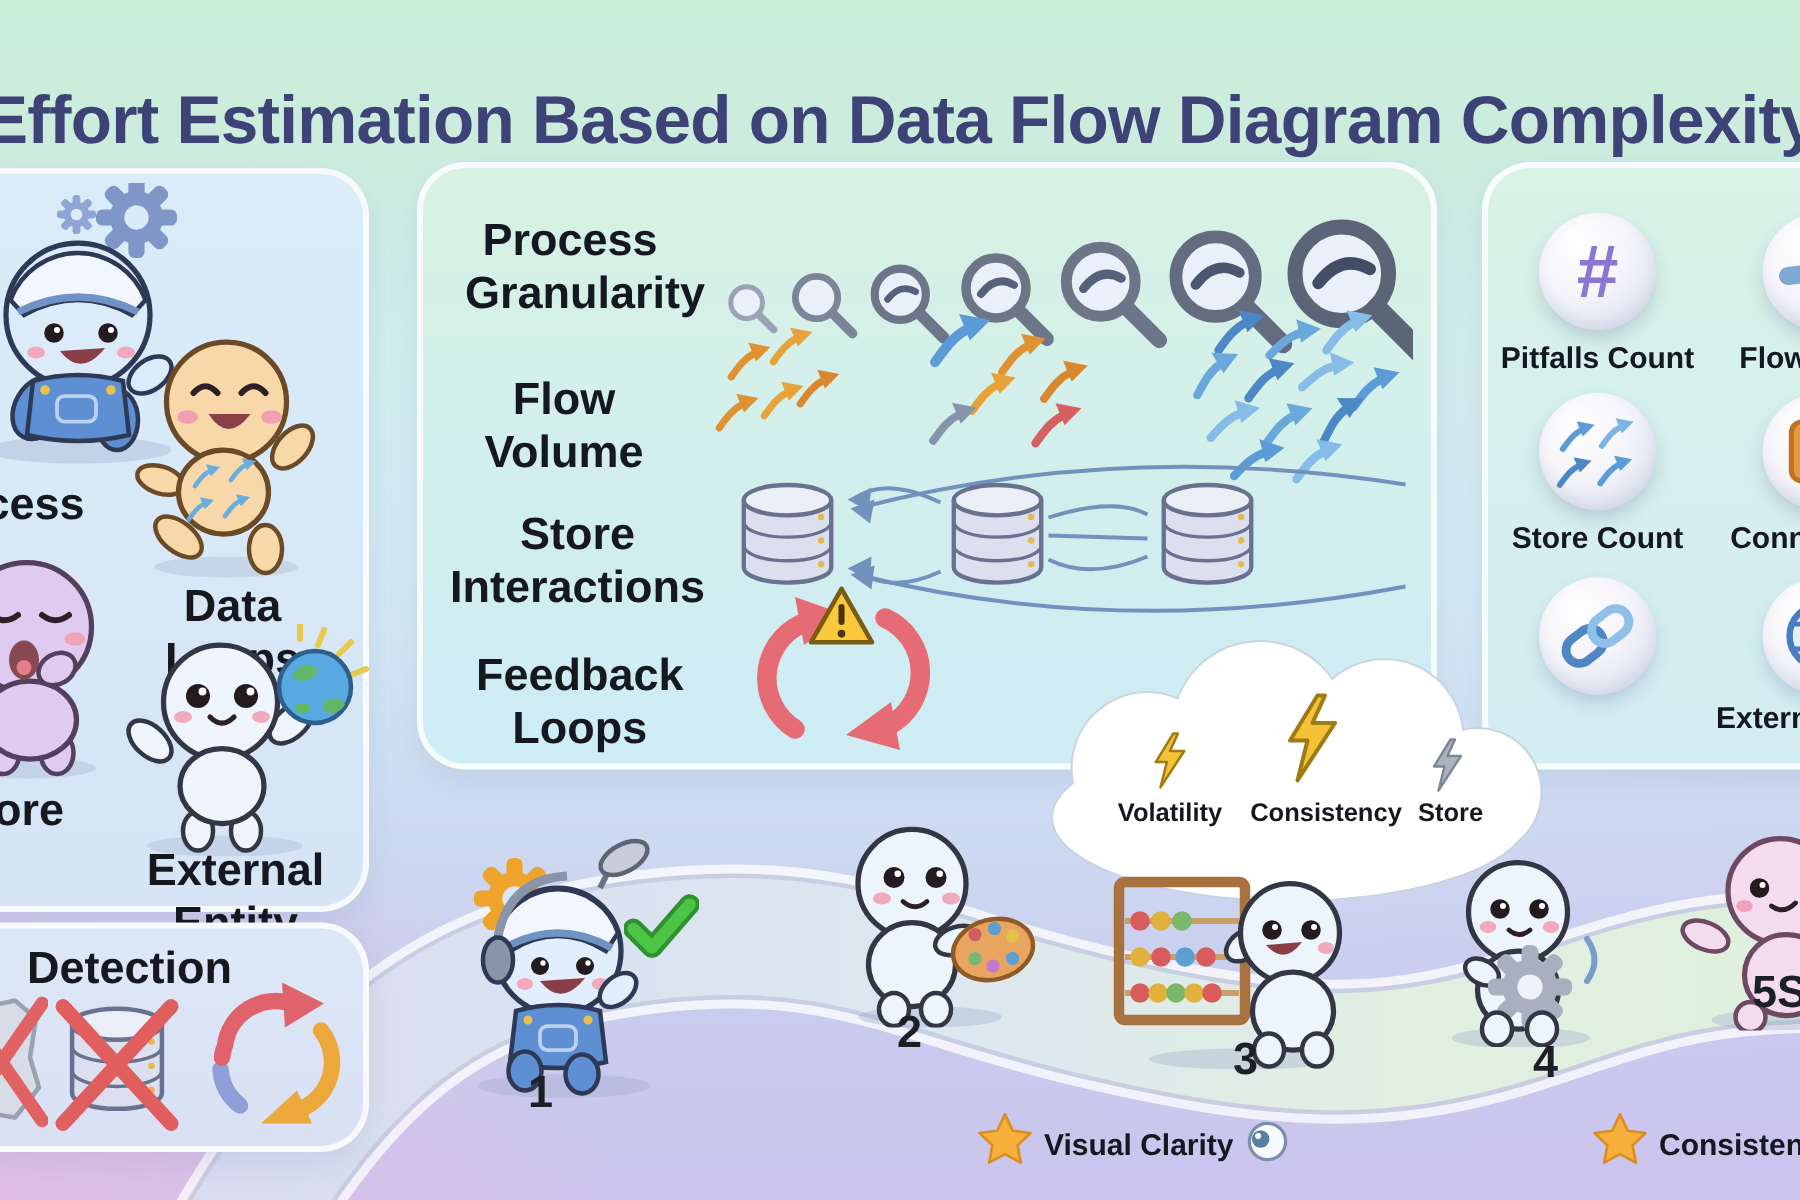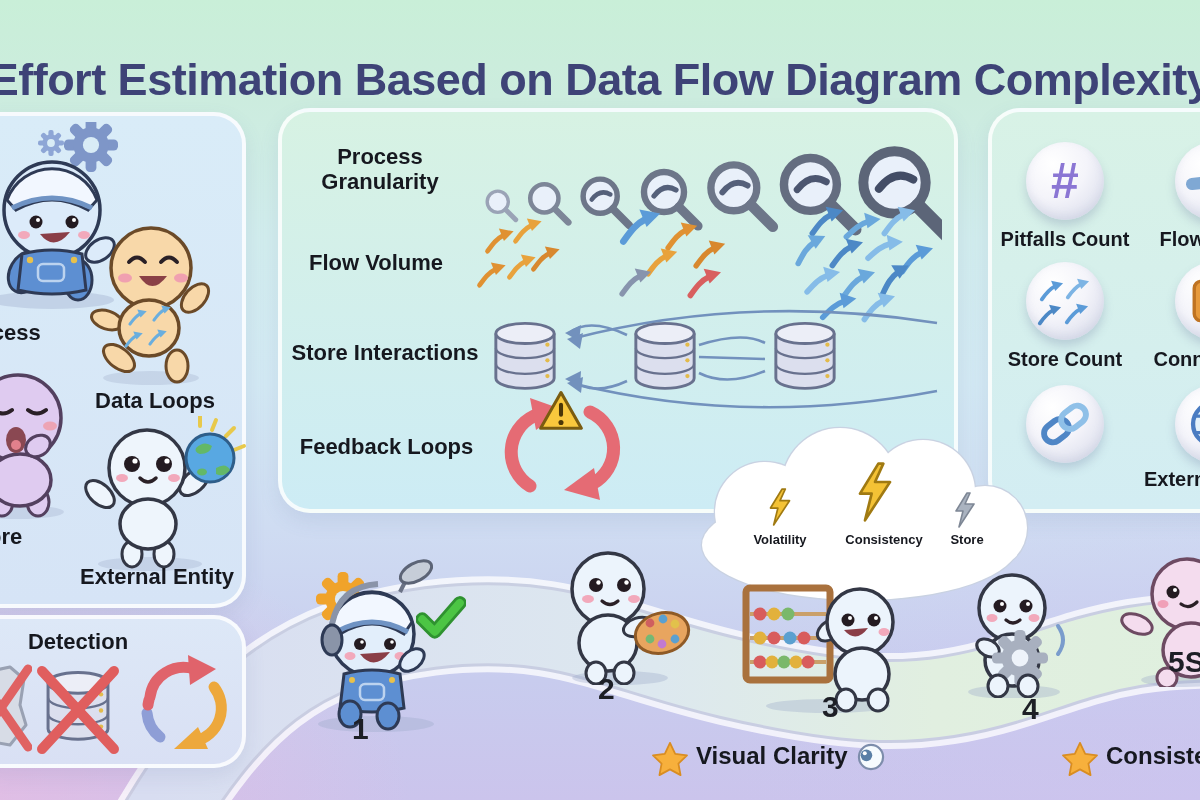--- a/index.html
+++ b/index.html
@@ -11,30 +11,30 @@
       linear-gradient(180deg,#c9efd8 0%,#ccecde 12%,#d2edee 30%,#d3e9f4 48%,#cfdcf2 66%,#c8ccee 85%,#cbc4ec 100%);}
   .abs{position:absolute;}
   #title{position:absolute;top:24px;left:50%;transform:translateX(-50%);white-space:nowrap;
     font-size:45px;font-weight:bold;letter-spacing:-0.5px;color:#3e4377;z-index:4;}
   .panel{position:absolute;border-radius:32px;border:4px solid rgba(255,255,255,.8);
     box-shadow:0 8px 20px rgba(90,110,160,.12);z-index:2;}
   #legend-panel{left:-34px;top:112px;width:272px;height:488px;background:linear-gradient(180deg,#d9ecf8,#d6e4f6);}
   #pitfalls-panel{left:-34px;top:615px;width:272px;height:145px;background:linear-gradient(180deg,#dde8f7,#d9e0f4);}
   #factors-panel{left:278px;top:108px;width:672px;height:397px;background:linear-gradient(180deg,#d7f2e3,#cdecf5);}
   #metrics-panel{left:988px;top:108px;width:280px;height:397px;background:linear-gradient(180deg,#d8f2e6,#d3edf3);}
-  .lbl{position:absolute;font-weight:bold;color:#16181f;font-size:22px;text-align:center;line-height:1.15;}
+  .lbl{position:absolute;font-weight:bold;color:#16181f;font-size:30px;text-align:center;line-height:1.15;}
   .num{position:absolute;font-weight:bold;color:#1d1f26;font-size:30px;z-index:7;}
   .sphere{position:absolute;width:78px;height:78px;border-radius:50%;
     background:radial-gradient(circle at 34% 28%, #ffffff 0%, #f4f4fa 45%, #e2e4f0 75%, #d6d9e8 100%);
     box-shadow:0 6px 10px rgba(100,110,150,.25), inset 0 -4px 8px rgba(150,160,190,.18);
     display:flex;align-items:center;justify-content:center;}
   .hashglyph{font-size:50px;font-weight:bold;color:#8b76d4;line-height:1;}
-  .cloud-lbl{position:absolute;font-weight:bold;color:#16181f;font-size:13px;text-align:center;z-index:6;}
-  .benefit{position:absolute;display:flex;align-items:flex-start;gap:8px;white-space:nowrap;z-index:7;
-    font-weight:bold;font-size:24px;color:#16181f;}
+  .cloud-lbl{position:absolute;font-weight:bold;color:#16181f;font-size:17px;text-align:center;z-index:6;}
+  .benefit{position:absolute;display:flex;align-items:flex-end;gap:8px;white-space:nowrap;z-index:7;
+    font-weight:bold;font-size:20px;color:#16181f;}
   svg{display:block;}
 </style>
 </head>
 <body>
 
 <div id="stage">
 
 <svg width="0" height="0" style="position:absolute" aria-hidden="true">
   <defs>
     <symbol id="sym-gear" viewBox="-16 -16 32 32">

